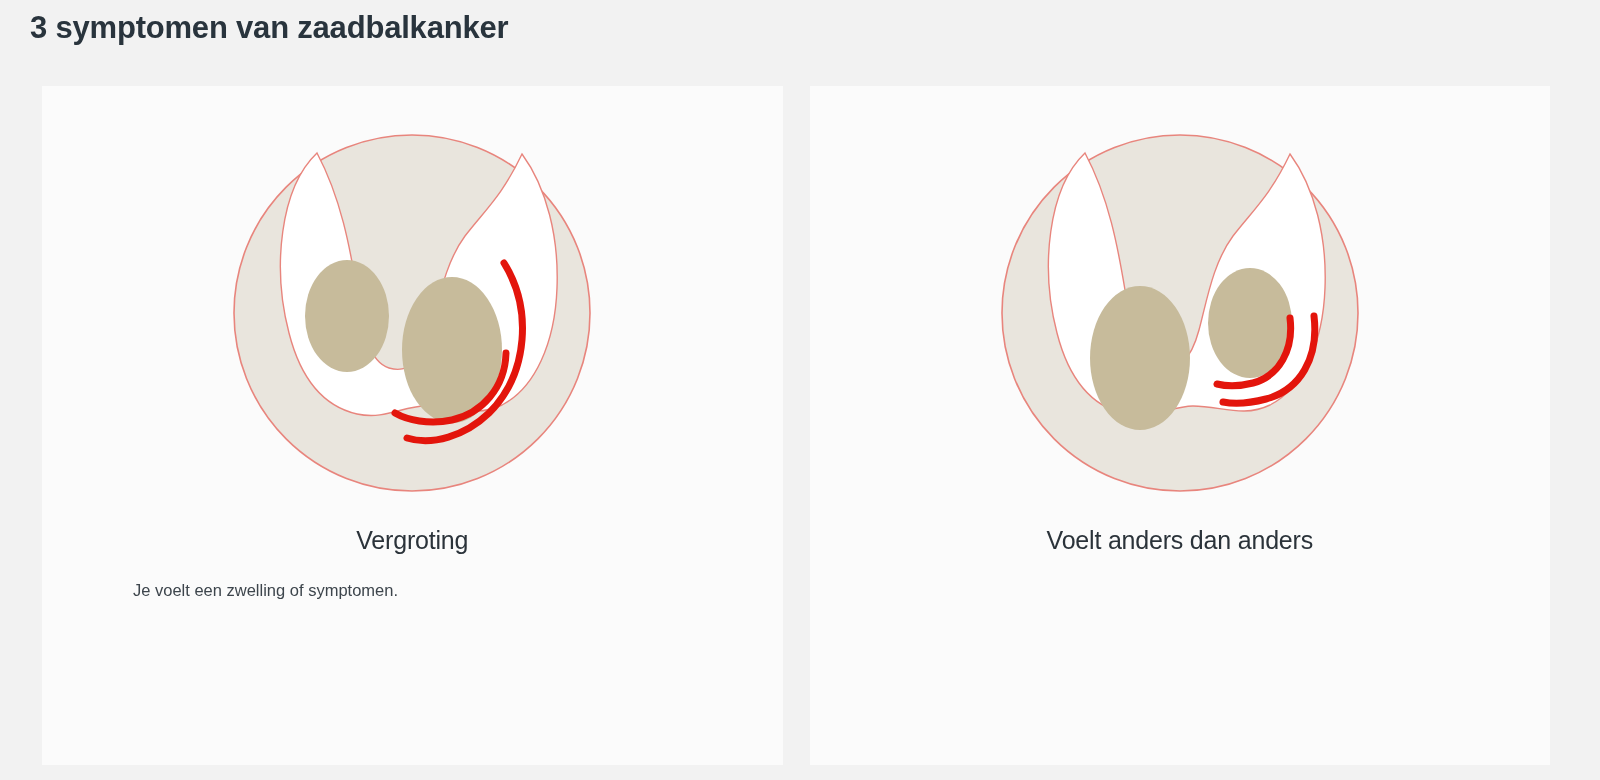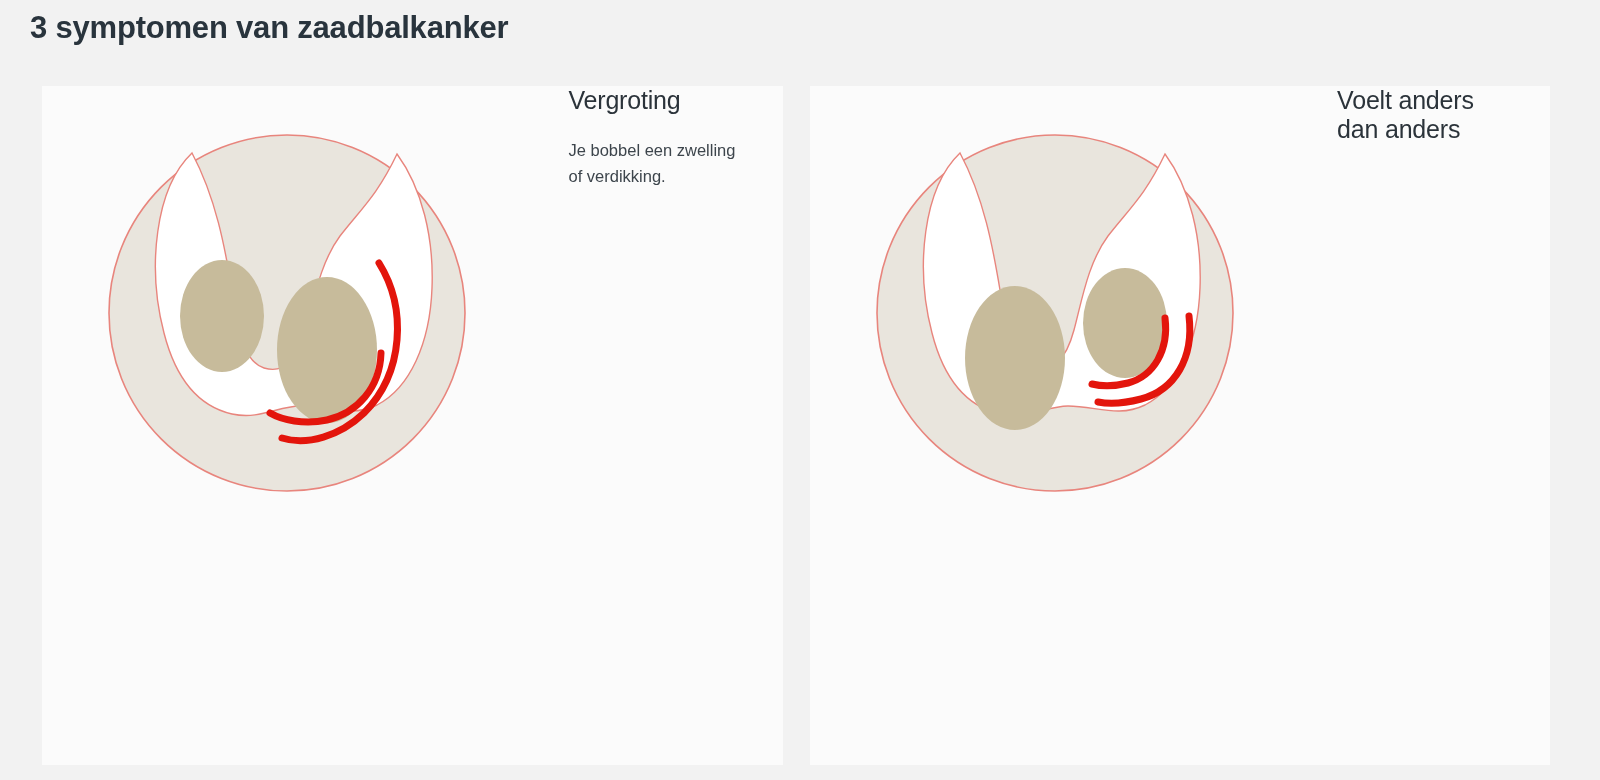--- a/index.html
+++ b/index.html
@@ -14,20 +14,21 @@
     font-family: "Liberation Sans", sans-serif;
     -webkit-font-smoothing: antialiased;
     overflow: hidden;
   }
 
   .page {
     position: relative;
     width: 1600px;
     height: 780px;
     box-sizing: border-box;
+    text-align: center;
   }
 
   
   .page-title {
     position: absolute;
     left: 30px;
     top: 10px;
     margin: 0;
     font-size: 31px;
     font-weight: 700;
@@ -47,21 +48,21 @@
     display: flex;
     gap: 27px;
   }
 
   .card {
     flex: 1 1 0;
     background: #fbfbfb;
     position: relative;
     box-sizing: border-box;
     display: flex;
-    flex-direction: row;
+    flex-direction: column;
     overflow: hidden;
   }
 
   .card-illustration {
     width: 100%;
     height: 440px;
     display: flex;
     align-items: flex-start;
     justify-content: center;
     padding-top: 32px;
@@ -134,21 +135,21 @@
           <ellipse cx="130" cy="198" rx="42" ry="56" class="testis"></ellipse>
 
           <ellipse cx="235" cy="232" rx="50" ry="73" class="testis"></ellipse>
 
           <path d="M287,145 C 315,190 312,255 272,295 C 248,318 215,328 190,320" fill="none" class="mark" stroke-width="7" stroke-linecap="round"></path>
           <path d="M289,235 C 288,270 265,295 235,302 C 212,307 190,302 178,295" fill="none" class="mark" stroke-width="7" stroke-linecap="round"></path>
         </svg>
       </div>
       <div class="card-body">
         <h2 class="card-heading">Vergroting</h2>
-        <p class="card-text">Je bobbel een zwelling of verdikking.</p>
+        <p class="card-text">Je voelt een zwelling of symptomen.</p>
       </div>
     </div>
 
 
     <div class="card">
       <div class="card-illustration">
         <svg viewBox="0 0 390 390" xmlns="http://www.w3.org/2000/svg">
           <circle cx="195" cy="195" r="178" class="sac-fill sac-stroke" stroke-width="1.6"></circle>
           <path d="M100,35
                    C 63,70 55,150 72,215

